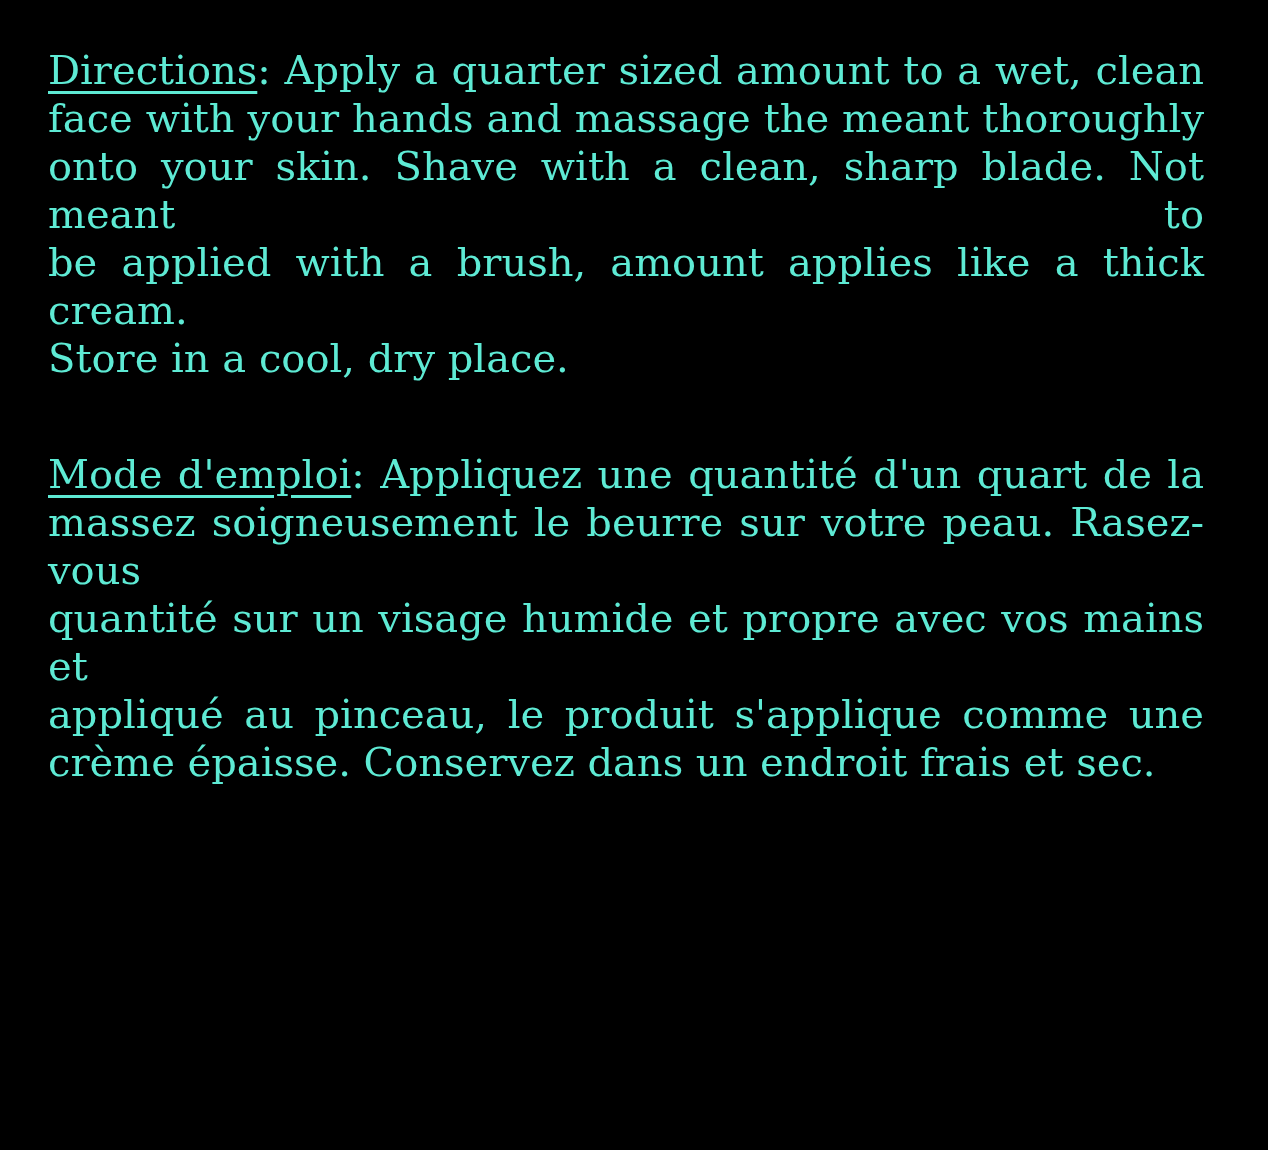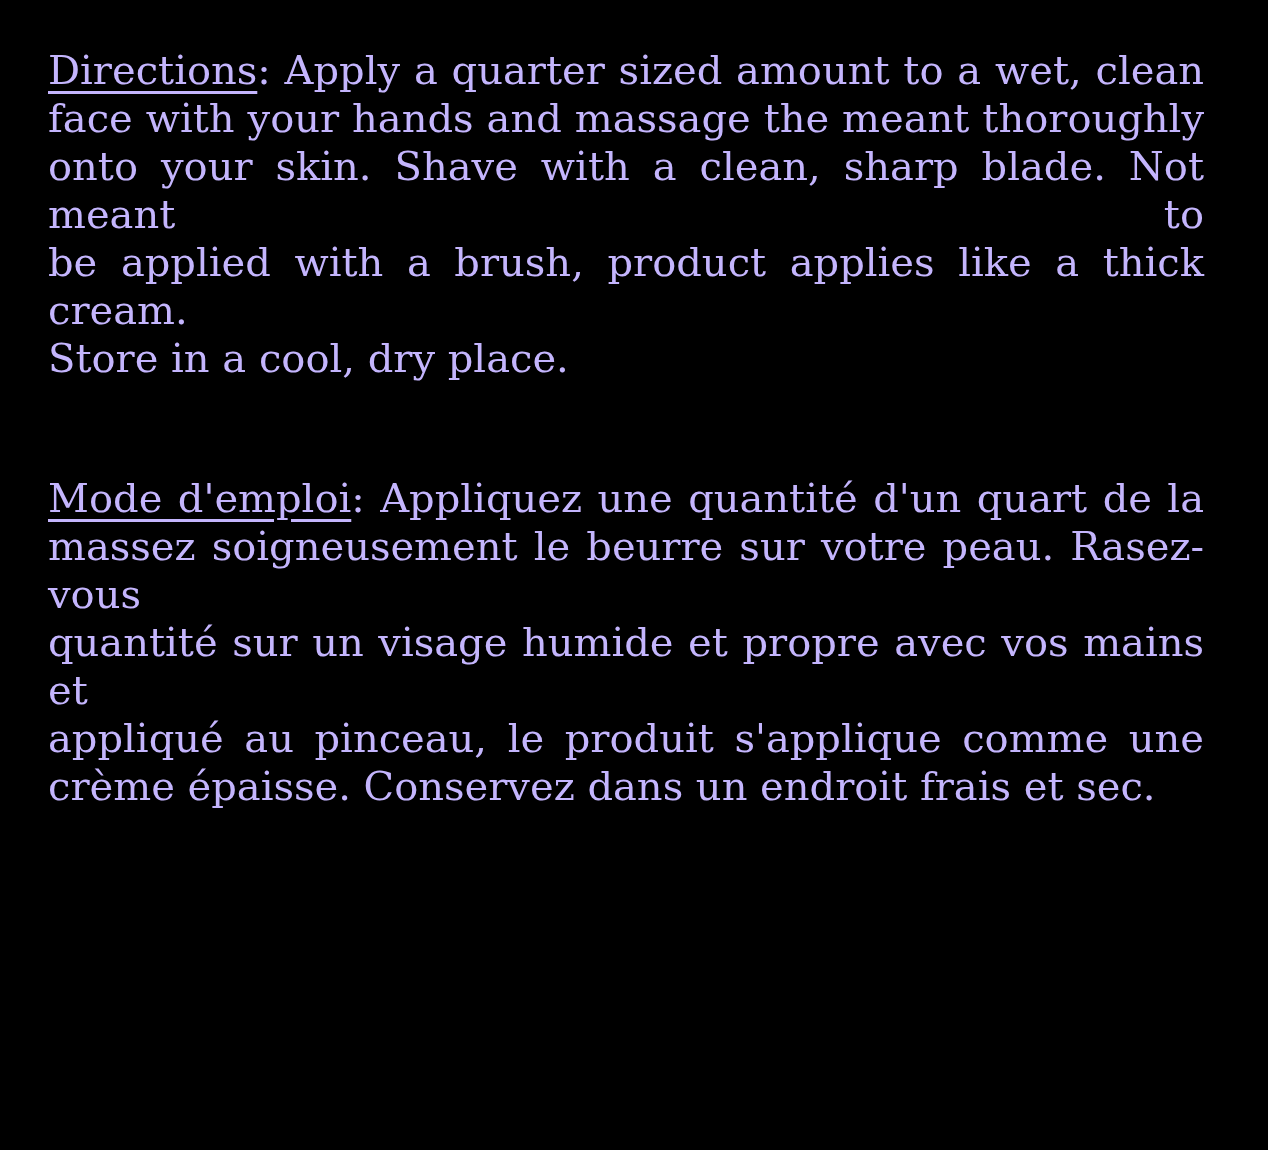--- a/index.html
+++ b/index.html
@@ -4,28 +4,28 @@
 <style>
   * { margin: 0; padding: 0; box-sizing: border-box; }
   html, body { background: #000000; }
   body {
     width: 1268px;
     height: 1150px;
     overflow: hidden;
     position: relative;
   }
   .label-panel {
-    color: #c4b5fd;
+    color: #5eead4;
     font-family: "DejaVu Serif", serif;
     font-size: 40px;
     line-height: 48px;
     padding: 46px 64px 0 48px;
   }
   .para { display: block; }
-  .para + .para { margin-top: 92px; }
+  .para + .para { margin-top: 68px; }
   .line {
     text-align: justify;
     text-align-last: justify;
   }
   .line.last {
     text-align: left;
     text-align-last: left;
   }
   .heading-underline {
     text-decoration: underline;
@@ -35,21 +35,21 @@
 </style>
 </head>
 <body>
 
 <div class="label-panel">
 
   <section class="para">
     <div class="line"><span class="heading-underline">Directions</span><span>:</span> <span>Apply a quarter sized amount to a wet, clean</span></div>
     <div class="line">face with your hands and massage the meant thoroughly</div>
     <div class="line">onto your skin. Shave with a clean, sharp blade. Not meant to</div>
-    <div class="line">be applied with a brush, product applies like a thick cream.</div>
+    <div class="line">be applied with a brush, amount applies like a thick cream.</div>
     <div class="line last">Store in a cool, dry place.</div>
   </section>
 
   <section class="para">
     <div class="line"><span class="heading-underline">Mode d'emploi</span><span>:</span> <span>Appliquez une quantité d'un quart de la</span></div>
     <div class="line">massez soigneusement le beurre sur votre peau. Rasez-vous</div>
     <div class="line">quantité sur un visage humide et propre avec vos mains et</div>
     <div class="line">appliqué au pinceau, le produit s'applique comme une</div>
     <div class="line last">crème épaisse. Conservez dans un endroit frais et sec.</div>
   </section>

